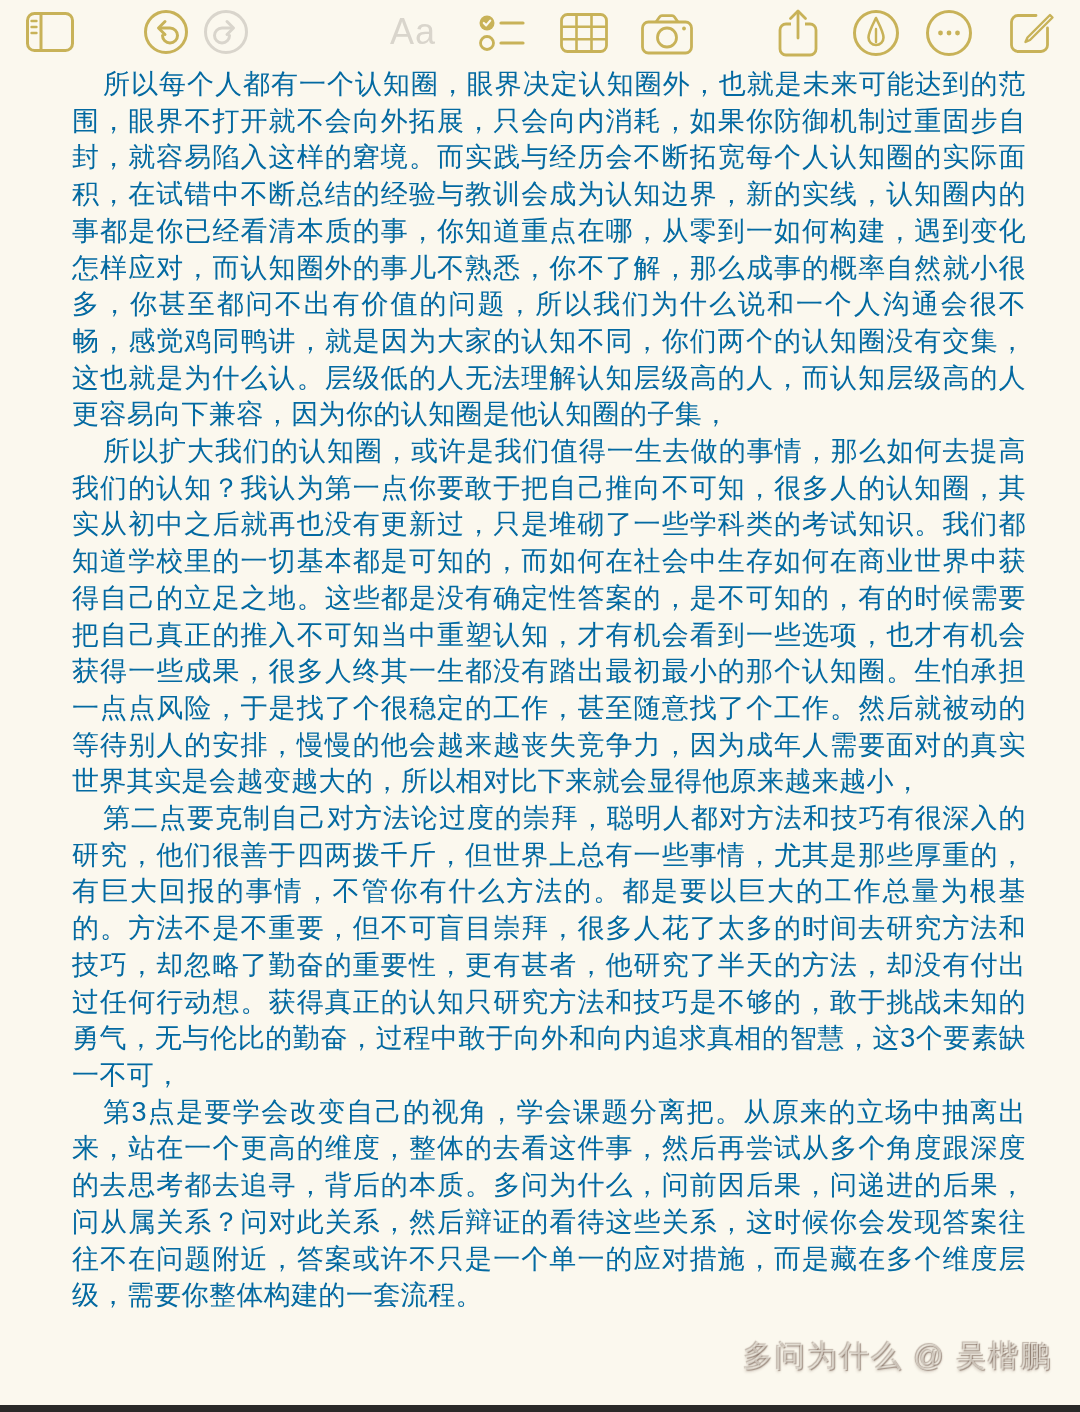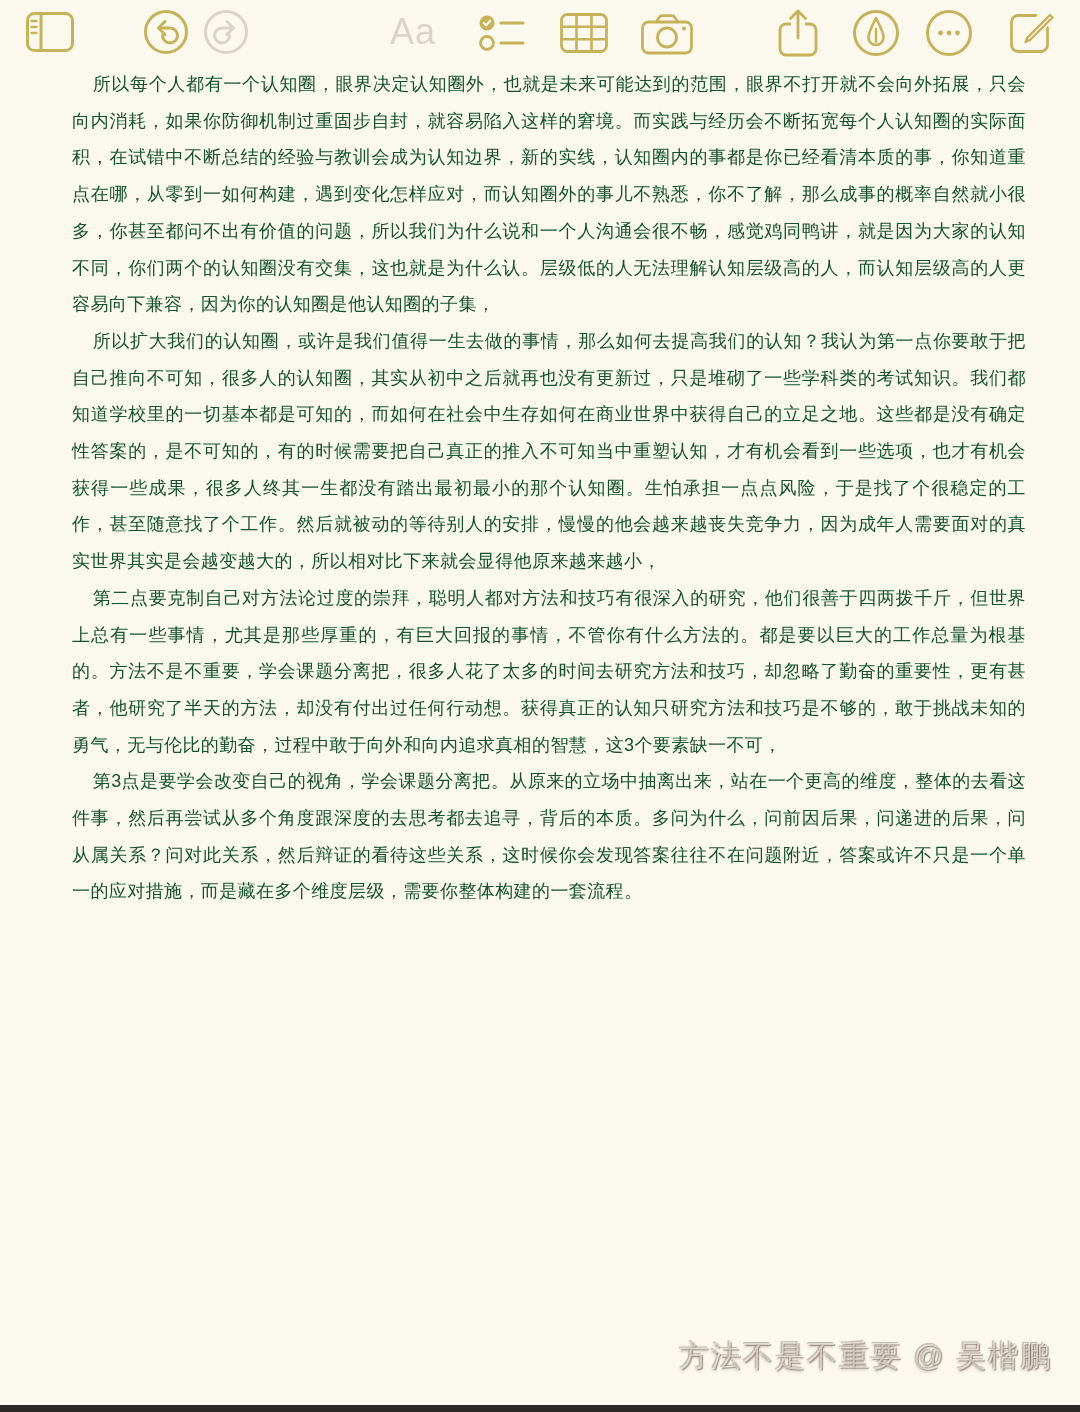--- a/index.html
+++ b/index.html
@@ -19,22 +19,22 @@
   .gold-fill{fill:#c8b258;}
   .gray{stroke:#d9d5cc;}
   .aa-label{
     position:absolute;left:390px;top:14px;
     font-size:36px;color:#d9d5cc;letter-spacing:1px;
     background:none;border:none;padding:0;line-height:1;
   }
   
   .note-body{
     position:absolute;top:66px;left:72px;right:54px;bottom:10px;
-    color:#14532d;
-    font-size:18px;line-height:36.7px;
+    color:#0369a1;
+    font-size:27px;line-height:36.7px;
     text-align:justify;
     letter-spacing:.4px;
   }
   .note-body p{margin:0;text-indent:1.15em;}
   
   .watermark{
     position:absolute;right:28px;top:1336px;
     font-size:30px;letter-spacing:2px;white-space:nowrap;
     color:rgba(252,249,240,.55);
     text-shadow:1px 1px 1px rgba(105,82,70,.55),-1px -1px 1px rgba(105,82,70,.40),0 2px 3px rgba(105,82,70,.30);
@@ -160,19 +160,19 @@
         <path d="M19.5 28.5 L42 6 l2.5 2.5 L22 31 l-4.5 2 z" class="gold" stroke-width="2.4" stroke-linejoin="round"></path>
       </svg>
     </span>
   </button>
 
 </div>
 
 <div class="note-body">
   <p>所以每个人都有一个认知圈，眼界决定认知圈外，也就是未来可能达到的范围，眼界不打开就不会向外拓展，只会向内消耗，如果你防御机制过重固步自封，就容易陷入这样的窘境。而实践与经历会不断拓宽每个人认知圈的实际面积，在试错中不断总结的经验与教训会成为认知边界，新的实线，认知圈内的事都是你已经看清本质的事，你知道重点在哪，从零到一如何构建，遇到变化怎样应对，而认知圈外的事儿不熟悉，你不了解，那么成事的概率自然就小很多，你甚至都问不出有价值的问题，所以我们为什么说和一个人沟通会很不畅，感觉鸡同鸭讲，就是因为大家的认知不同，你们两个的认知圈没有交集，这也就是为什么认。层级低的人无法理解认知层级高的人，而认知层级高的人更容易向下兼容，因为你的认知圈是他认知圈的子集，</p>
   <p>所以扩大我们的认知圈，或许是我们值得一生去做的事情，那么如何去提高我们的认知？我认为第一点你要敢于把自己推向不可知，很多人的认知圈，其实从初中之后就再也没有更新过，只是堆砌了一些学科类的考试知识。我们都知道学校里的一切基本都是可知的，而如何在社会中生存如何在商业世界中获得自己的立足之地。这些都是没有确定性答案的，是不可知的，有的时候需要把自己真正的推入不可知当中重塑认知，才有机会看到一些选项，也才有机会获得一些成果，很多人终其一生都没有踏出最初最小的那个认知圈。生怕承担一点点风险，于是找了个很稳定的工作，甚至随意找了个工作。然后就被动的等待别人的安排，慢慢的他会越来越丧失竞争力，因为成年人需要面对的真实世界其实是会越变越大的，所以相对比下来就会显得他原来越来越小，</p>
-  <p>第二点要克制自己对方法论过度的崇拜，聪明人都对方法和技巧有很深入的研究，他们很善于四两拨千斤，但世界上总有一些事情，尤其是那些厚重的，有巨大回报的事情，不管你有什么方法的。都是要以巨大的工作总量为根基的。方法不是不重要，学会课题分离把，很多人花了太多的时间去研究方法和技巧，却忽略了勤奋的重要性，更有甚者，他研究了半天的方法，却没有付出过任何行动想。获得真正的认知只研究方法和技巧是不够的，敢于挑战未知的勇气，无与伦比的勤奋，过程中敢于向外和向内追求真相的智慧，这3个要素缺一不可，</p>
+  <p>第二点要克制自己对方法论过度的崇拜，聪明人都对方法和技巧有很深入的研究，他们很善于四两拨千斤，但世界上总有一些事情，尤其是那些厚重的，有巨大回报的事情，不管你有什么方法的。都是要以巨大的工作总量为根基的。方法不是不重要，但不可盲目崇拜，很多人花了太多的时间去研究方法和技巧，却忽略了勤奋的重要性，更有甚者，他研究了半天的方法，却没有付出过任何行动想。获得真正的认知只研究方法和技巧是不够的，敢于挑战未知的勇气，无与伦比的勤奋，过程中敢于向外和向内追求真相的智慧，这3个要素缺一不可，</p>
   <p>第3点是要学会改变自己的视角，学会课题分离把。从原来的立场中抽离出来，站在一个更高的维度，整体的去看这件事，然后再尝试从多个角度跟深度的去思考都去追寻，背后的本质。多问为什么，问前因后果，问递进的后果，问从属关系？问对此关系，然后辩证的看待这些关系，这时候你会发现答案往往不在问题附近，答案或许不只是一个单一的应对措施，而是藏在多个维度层级，需要你整体构建的一套流程。</p>
 </div>
 
-<div class="watermark">方法不是不重要 @ 吴楷鹏</div>
+<div class="watermark">多问为什么 @ 吴楷鹏</div>
 
 <div class="bottom-bar"></div>
 
 </body></html>

